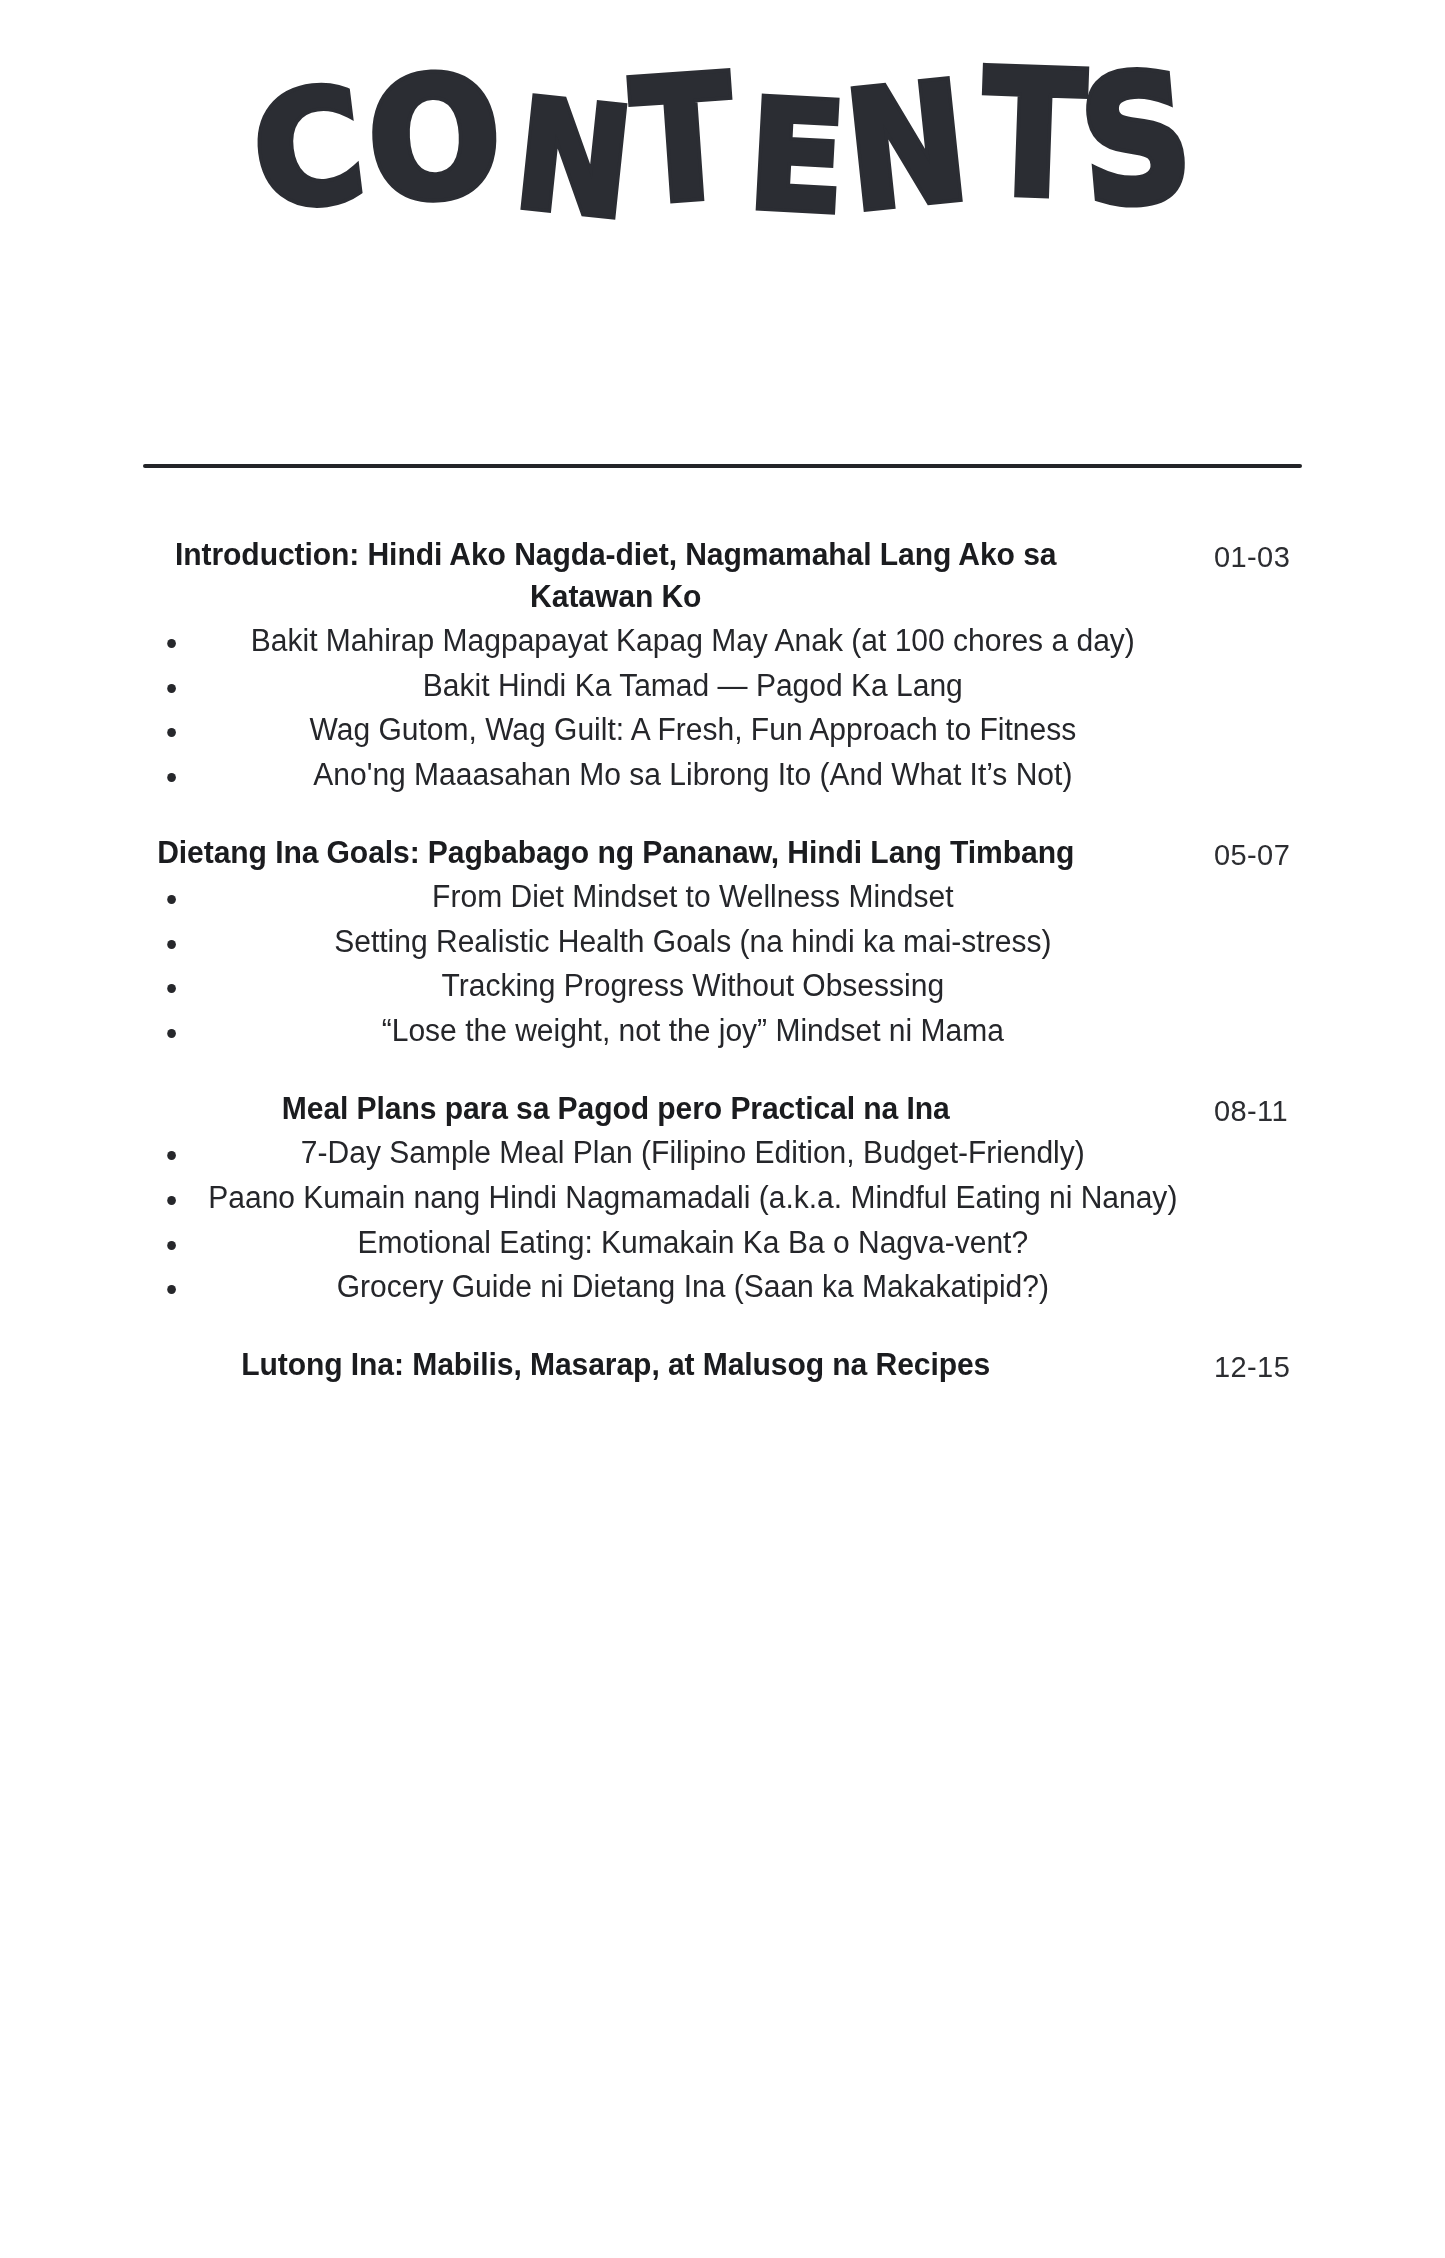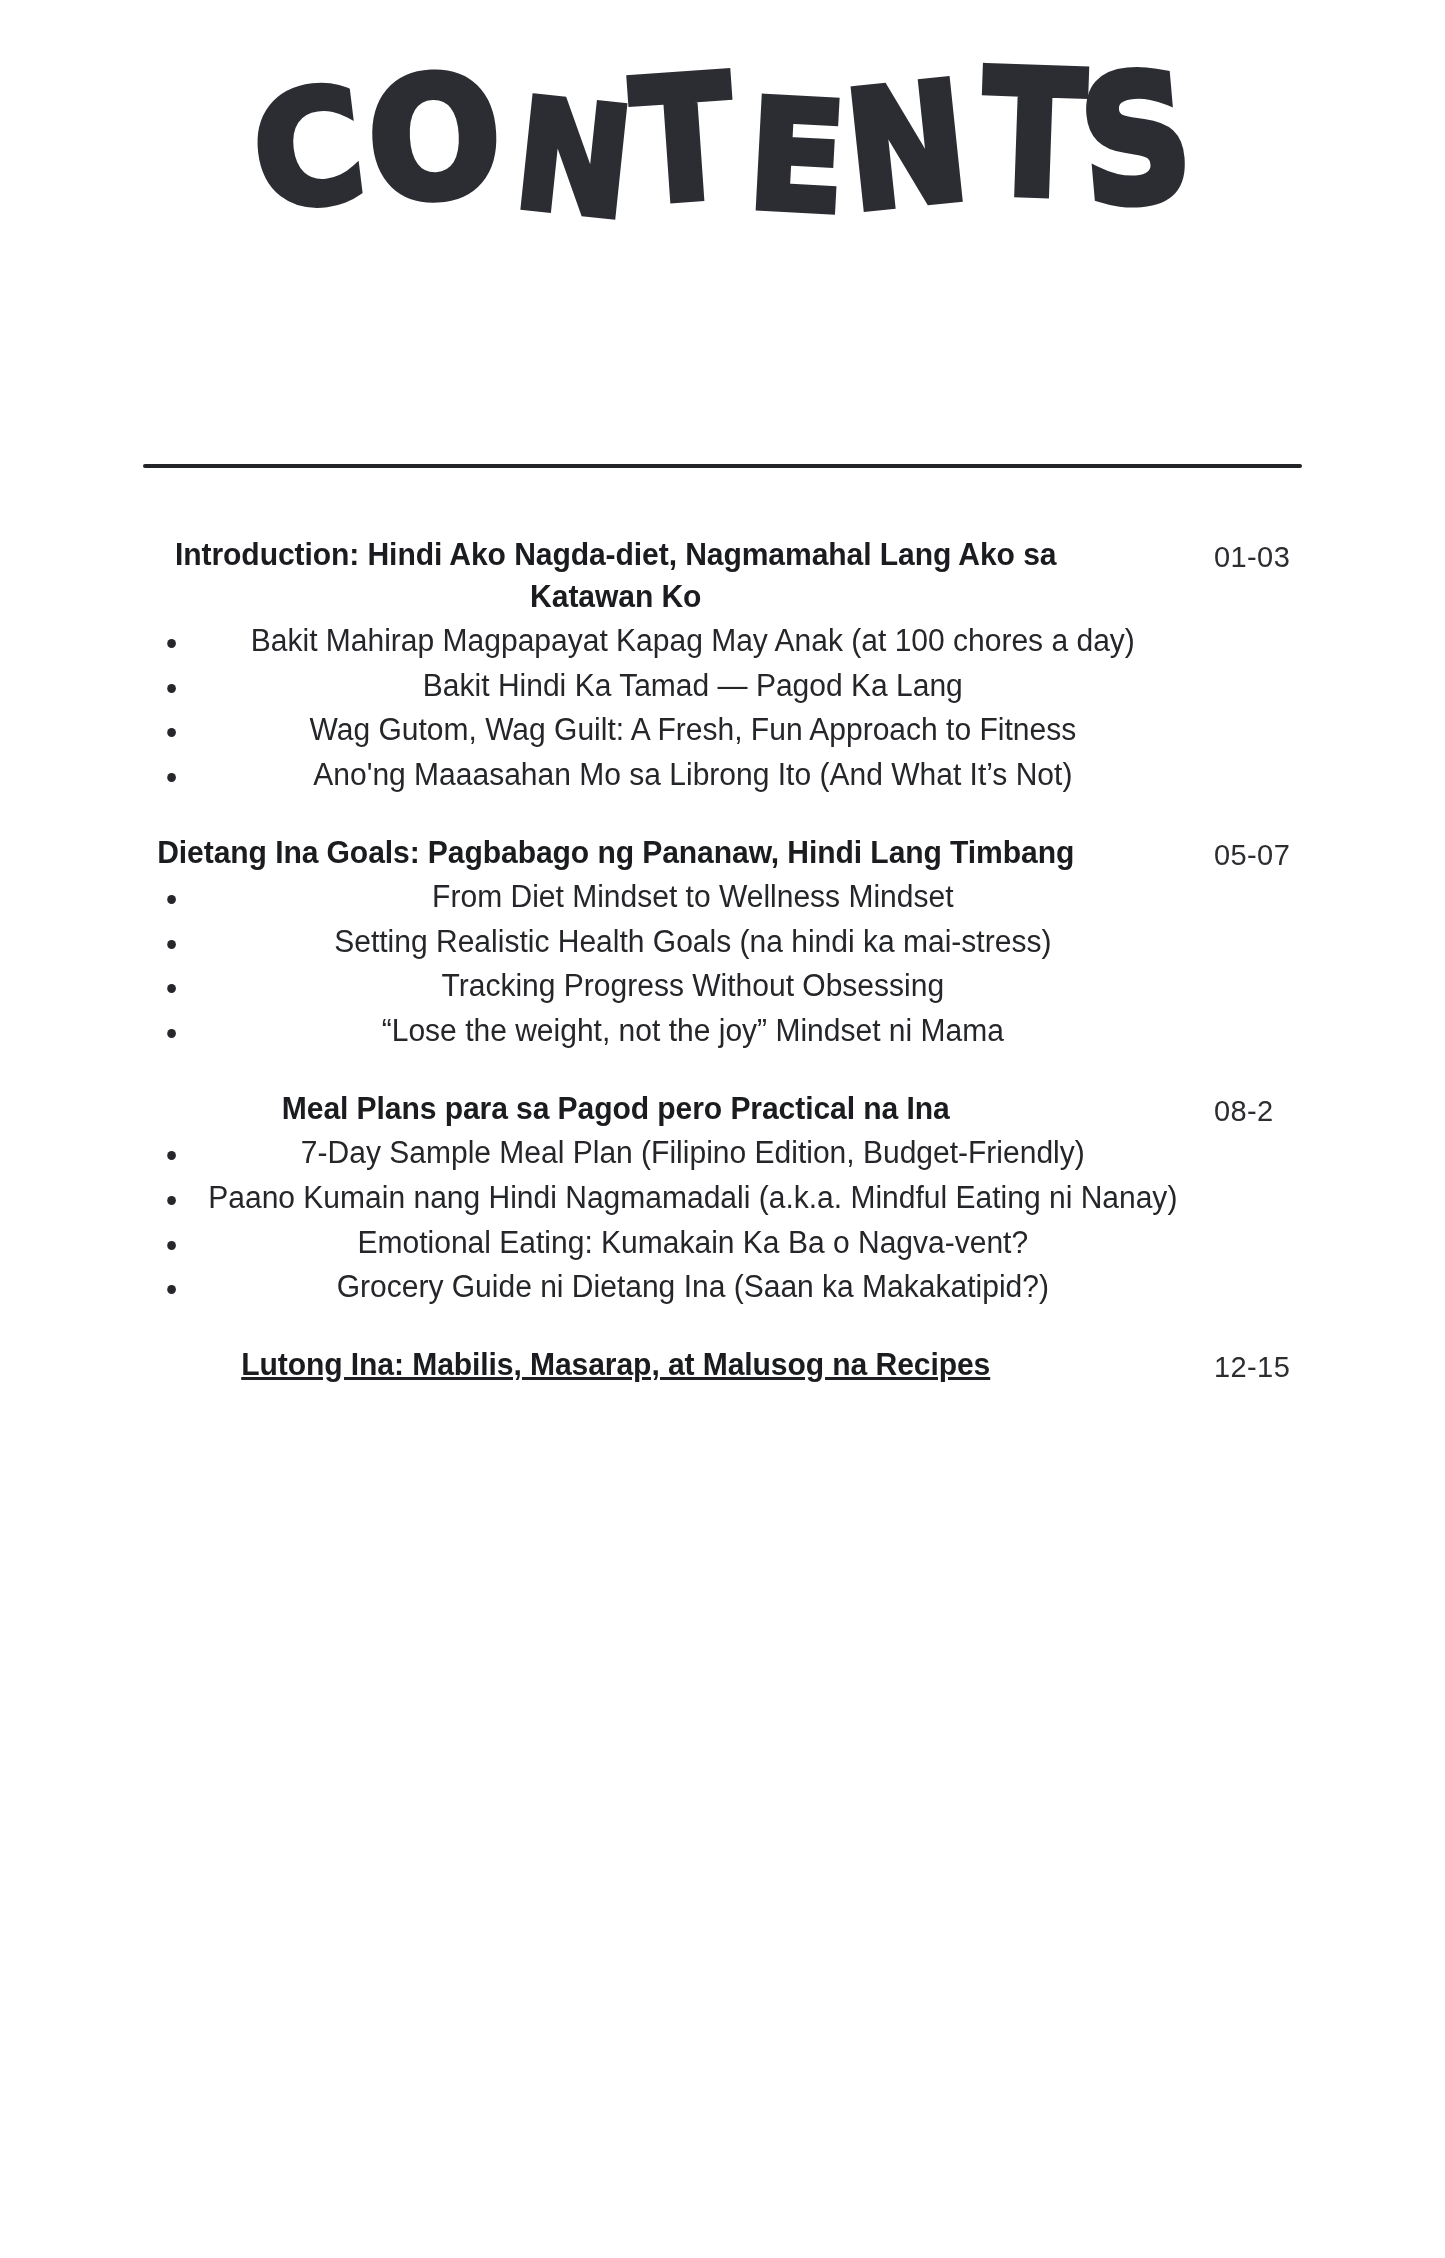--- a/index.html
+++ b/index.html
@@ -77,21 +77,21 @@
     left: 143px;
     top: 534px;
     width: 1180px;
   }
 
   .section {
     position: relative;
     margin-bottom: 34px;
     text-align: center;
   }
-  .section:last-child { margin-bottom: 16px; text-decoration: underline; }
+  .section:last-child { margin-bottom: 16px; }
 
   .section-head {
     position: relative;
     display: block;
   }
   .section-title {
     font-family: "Liberation Sans Narrow", "Liberation Sans", sans-serif;
     font-weight: bold;
     font-size: 31.5px;
     line-height: 1.32;
@@ -183,21 +183,21 @@
         <ul class="items">
           <li>From Diet Mindset to Wellness Mindset</li>
           <li>Setting Realistic Health Goals (na hindi ka mai-stress)</li>
           <li>Tracking Progress Without Obsessing</li>
           <li>“Lose the weight, not the joy” Mindset ni Mama</li>
         </ul>
       </div>
       <div class="section">
         <div class="section-head">
           <div class="section-title">Meal Plans para sa Pagod pero Practical na Ina</div>
-          <div class="section-pages">08-2</div>
+          <div class="section-pages">08-11</div>
         </div>
         <ul class="items">
           <li>7-Day Sample Meal Plan (Filipino Edition, Budget-Friendly)</li>
           <li>Paano Kumain nang Hindi Nagmamadali (a.k.a. Mindful Eating ni Nanay)</li>
           <li>Emotional Eating: Kumakain Ka Ba o Nagva-vent?</li>
           <li>Grocery Guide ni Dietang Ina (Saan ka Makakatipid?)</li>
         </ul>
       </div>
       <div class="section">
         <div class="section-head">

